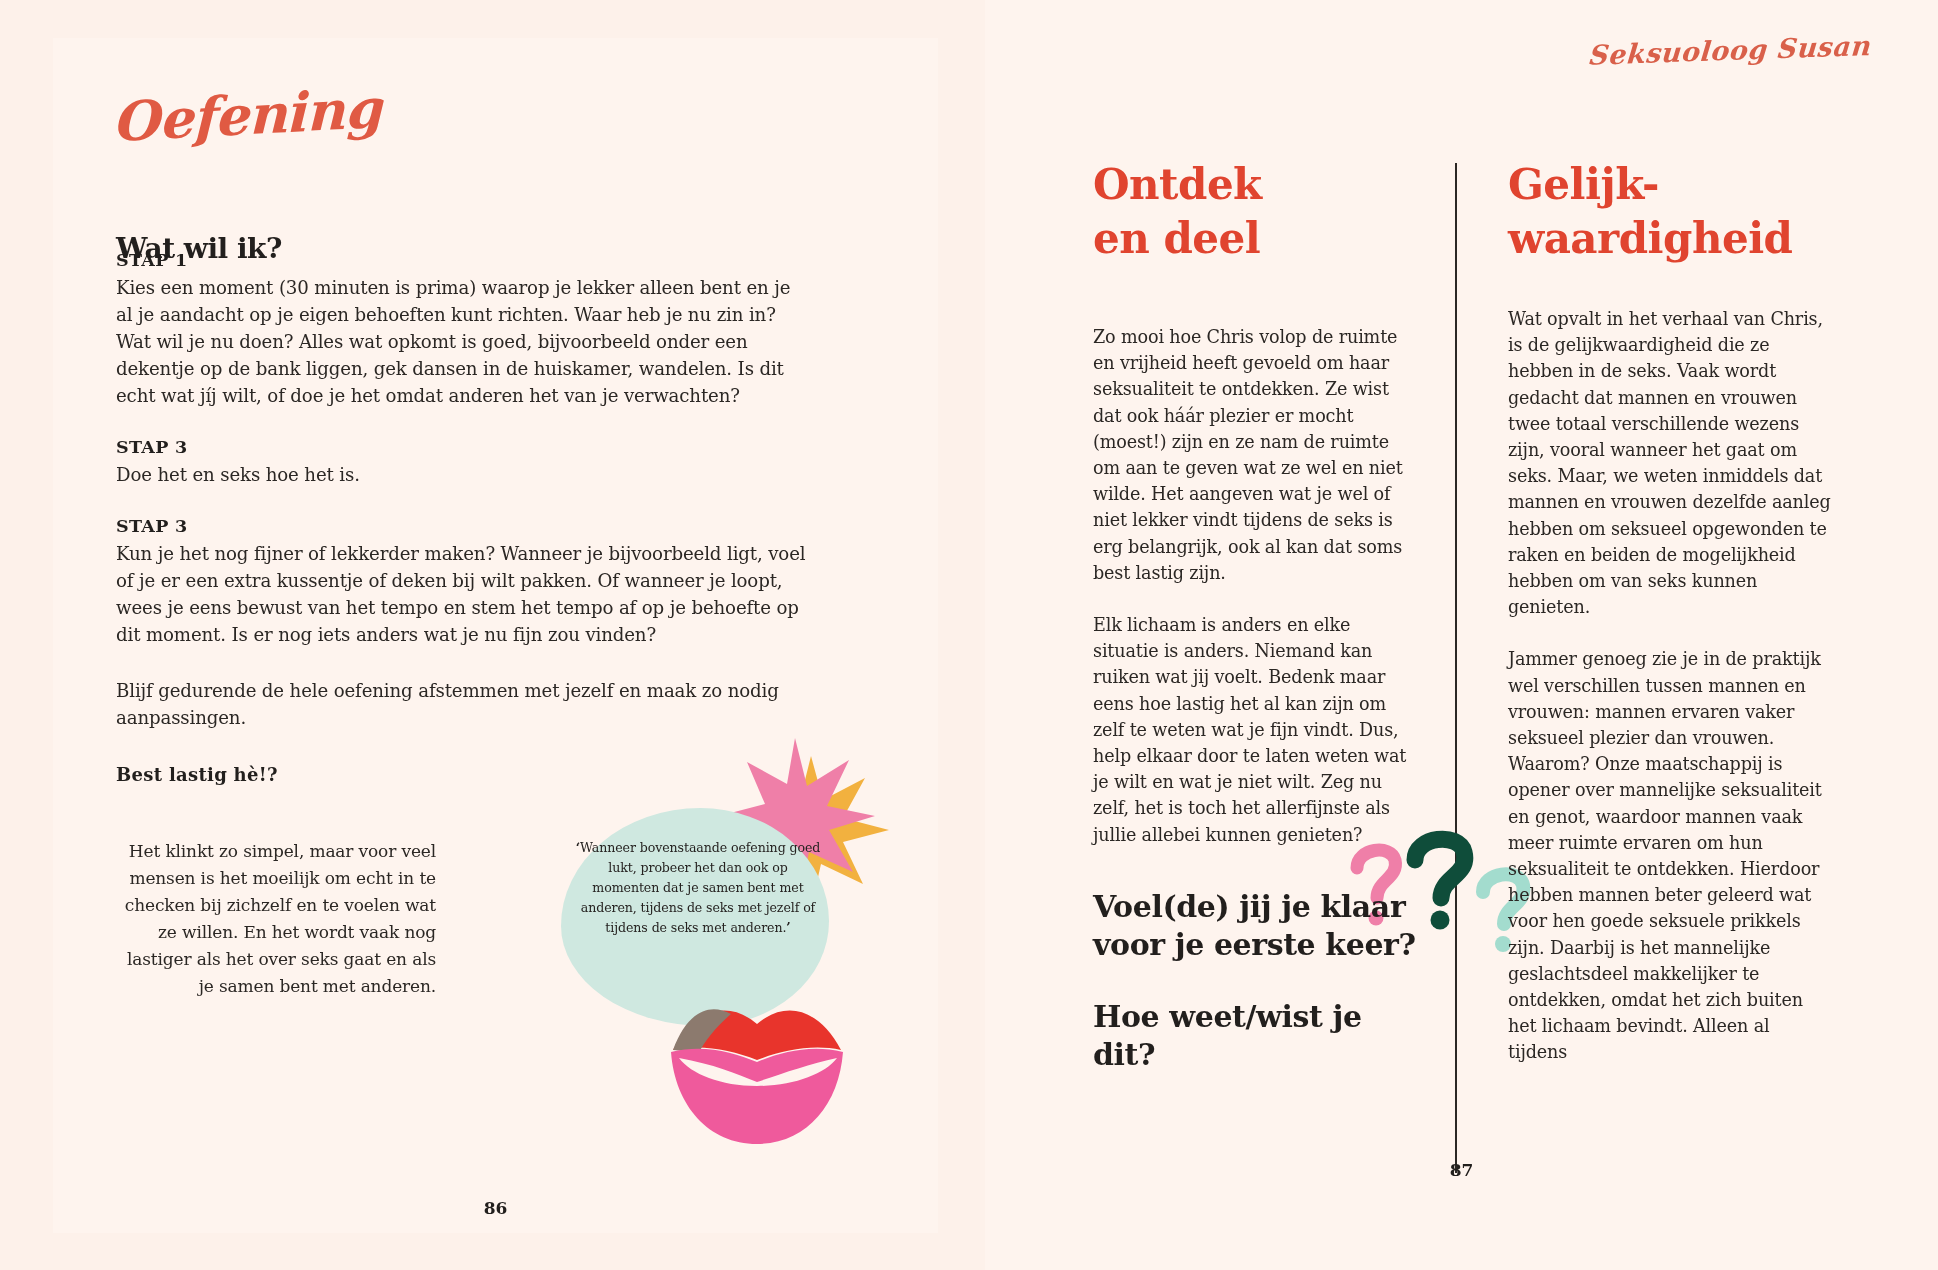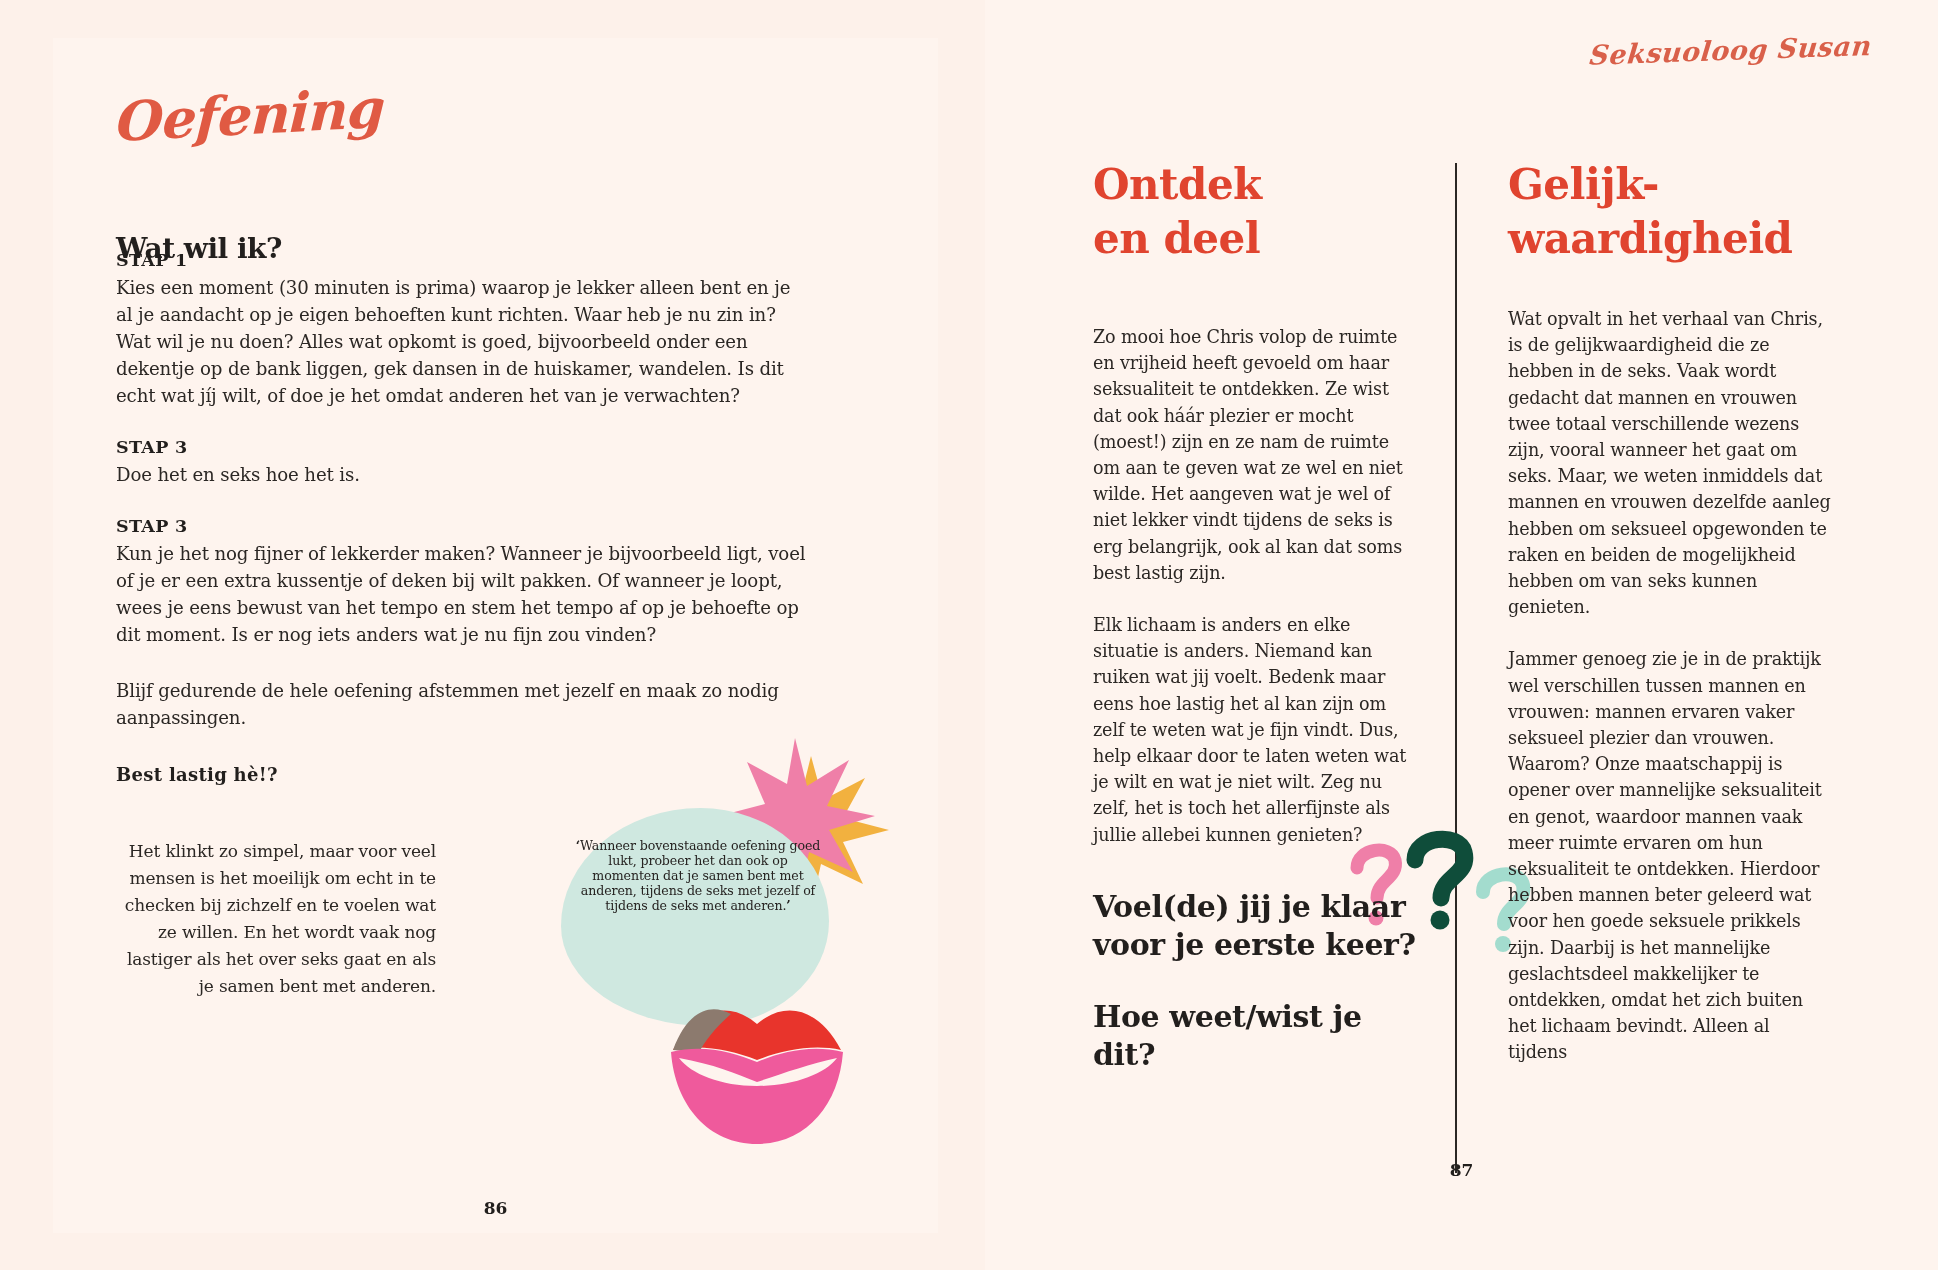--- a/index.html
+++ b/index.html
@@ -104,21 +104,21 @@
     background: #cfe8e0;
     border-radius: 52% 48% 46% 54% / 54% 52% 48% 46%;
   }
   .quote-box {
     position: absolute;
     left: 40px; top: 90px;
     width: 250px;
     text-align: center;
     font-family: "DejaVu Serif", serif;
     font-size: 12.6px;
-    line-height: 15px;
+    line-height: 20px;
     color: #262321;
     letter-spacing: -0.1px;
   }
   .qmark { color: #262321; font-weight: 700; }
   .star-burst { position: absolute; left: 170px; top: -10px; width: 190px; height: 185px; }
   .lips { position: absolute; left: 100px; top: 230px; width: 250px; height: 180px; }
 
   
   .folio {
     position: absolute;

